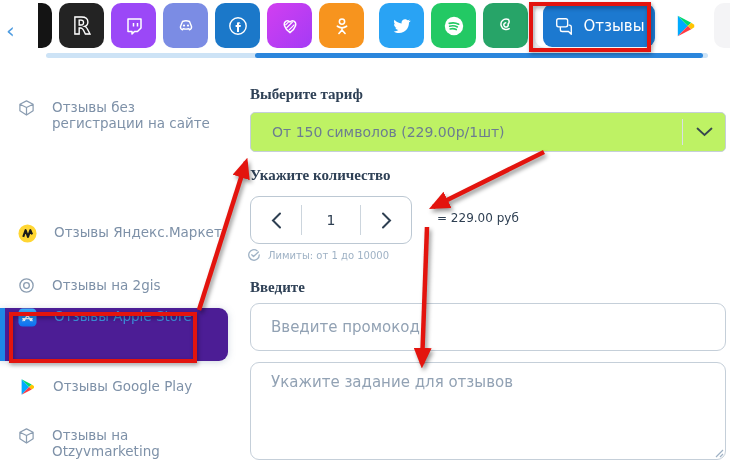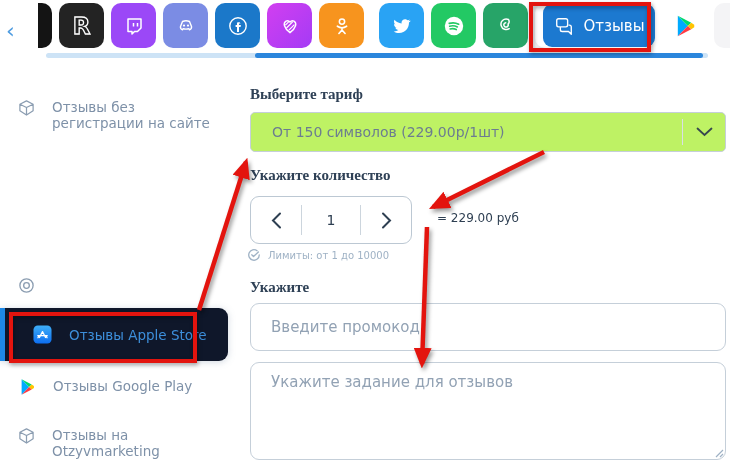--- a/index.html
+++ b/index.html
@@ -15,21 +15,21 @@
   .r-letter{font-size:23px;font-weight:800;color:#222;-webkit-text-stroke:1.3px #fff;letter-spacing:0;}
   .tile-white{flex:0 0 120px;width:120px;height:45px;border-radius:10px;background:#fff;box-shadow:0 1px 4px rgba(40,60,90,.18);display:flex;align-items:center;justify-content:flex-end;}
   .reviews-btn{width:112px;height:43px;border-radius:9px;display:flex;align-items:center;justify-content:center;gap:8px;color:#fff;font-size:15px;cursor:pointer;}
   .scroll-track{position:absolute;left:46px;top:53px;width:662px;height:5px;border-radius:3px;background:#cde3f6;}
   .scroll-thumb{position:absolute;left:209px;top:0;width:448px;height:5px;border-radius:3px;background:#2b86dc;}
 
   
   .side-item{position:absolute;left:18px;display:flex;gap:17px;align-items:flex-start;cursor:pointer;}
   .side-item .lbl{white-space:pre-line;font-size:13.5px;line-height:16px;color:#7e91a8;max-width:178px;}
   .side-item svg{margin-top:0px;flex:0 0 auto;}
-  .active-card{position:absolute;left:0;top:308px;width:228px;height:53px;background:#0f172a;border-radius:0 9px 9px 0;box-shadow:0 1px 7px rgba(120,140,165,.35);display:flex;align-items:center;gap:17px;padding-left:33px;cursor:pointer;}
+  .active-card{position:absolute;left:0;top:308px;width:228px;height:53px;background:#4c1d95;border-radius:0 9px 9px 0;box-shadow:0 1px 7px rgba(120,140,165,.35);display:flex;gap:17px;padding-left:18px;cursor:pointer;}
   .active-card::before{content:"";position:absolute;left:0;top:0;bottom:0;width:5px;background:#1e88e5;}
   .active-card .lbl{font-size:13.5px;color:#3d8fdb;}
 
   
   .f-label{position:absolute;left:250px;font-size:15px;font-weight:700;color:#2f4156;font-family:Liberation Serif, serif;}
   .select-box{position:absolute;left:250px;top:112px;width:476px;height:40px;border:1px solid #c5cfd9;border-radius:5px;background:#bef264;display:flex;align-items:center;cursor:pointer;}
   .select-box .sel-text{padding-left:21px;font-size:14px;color:#6c7d90;flex:1;}
   .select-box .sel-div{width:1px;align-self:stretch;margin:6px 0;background:#d9dfe5;}
   .select-box .sel-caret{width:42px;display:flex;align-items:center;justify-content:center;}
   .stepper{position:absolute;left:250px;top:196px;width:162px;height:48px;border:1px solid #bcc8d3;border-radius:9px;background:#fff;display:flex;align-items:stretch;}
@@ -147,26 +147,34 @@
 
   <div class="side-item" style="top:99px">
     <svg width="17" height="18" viewBox="0 0 18 18">
       <path d="M9 1.5 L16 5 V12 L9 16.5 L2 12 V5 Z M2 5 L9 8.5 L16 5 M9 8.5 V16.5" fill="none" stroke="#8b9db1" stroke-width="1.3" stroke-linejoin="round"></path>
     </svg>
     <span class="lbl">Отзывы без
 регистрации на сайте</span>
   </div>
 
 
+  <div class="side-item" style="top:224px">
+    <svg width="19" height="19" viewBox="0 0 20 20">
+      <circle cx="10" cy="10" r="9.5" fill="#ffd633"></circle>
+      <path d="M5.5 13.5 L8 6.5 L10.5 13.5 L13 6.5 L14.8 11" fill="none" stroke="#1a1a1a" stroke-width="2.2" stroke-linejoin="round"></path>
+    </svg>
+    <span class="lbl">Отзывы Яндекс.Маркет</span>
+  </div>
 
   <div class="side-item" style="top:277px">
     <svg width="17" height="17" viewBox="0 0 18 18">
       <circle cx="9" cy="9" r="7" fill="none" stroke="#8b9db1" stroke-width="1.4"></circle>
       <circle cx="9" cy="9" r="3" fill="none" stroke="#8b9db1" stroke-width="1.4"></circle>
     </svg>
+    <span class="lbl">Отзывы на 2gis</span>
   </div>
 
   <div class="active-card">
     <svg width="19" height="19" viewBox="0 0 20 20">
       <defs>
         <linearGradient id="asg" x1="0" y1="0" x2="0" y2="1">
           <stop offset="0" stop-color="#3eaef8"></stop>
             <stop offset="1" stop-color="#0d6ef0"></stop>
         </linearGradient>
       </defs>
@@ -227,21 +235,21 @@
   <div class="price">= 229.00 руб</div>
 
   <div class="limits">
     <svg width="14" height="14" viewBox="0 0 16 16">
       <path d="M14 8 a6 6 0 1 1-2.5-4.9" fill="none" stroke="#9fb2c5" stroke-width="1.5" stroke-linecap="round"></path>
       <path d="M5.4 7.8 l2 2 L13 4.6" fill="none" stroke="#9fb2c5" stroke-width="1.5" stroke-linecap="round" stroke-linejoin="round"></path>
     </svg>
     <span>Лимиты: от 1 до 10000</span>
   </div>
 
-  <div class="f-label" style="top:279px">Укажите</div>
+  <div class="f-label" style="top:279px">Введите</div>
 
   <input class="text-input" type="text" placeholder="Введите промокод" style="">
 
   <textarea class="task-area" placeholder="Укажите задание для отзывов" style=""></textarea>
   <svg class="grip" width="10" height="10" viewBox="0 0 10 10">
     <path d="M9 2 L2 9 M9 6 L6 9" stroke="#9fb2c5" stroke-width="1.2"></path>
   </svg>
 
   <div class="ann-box top"></div>
   <div class="ann-box side"></div>

